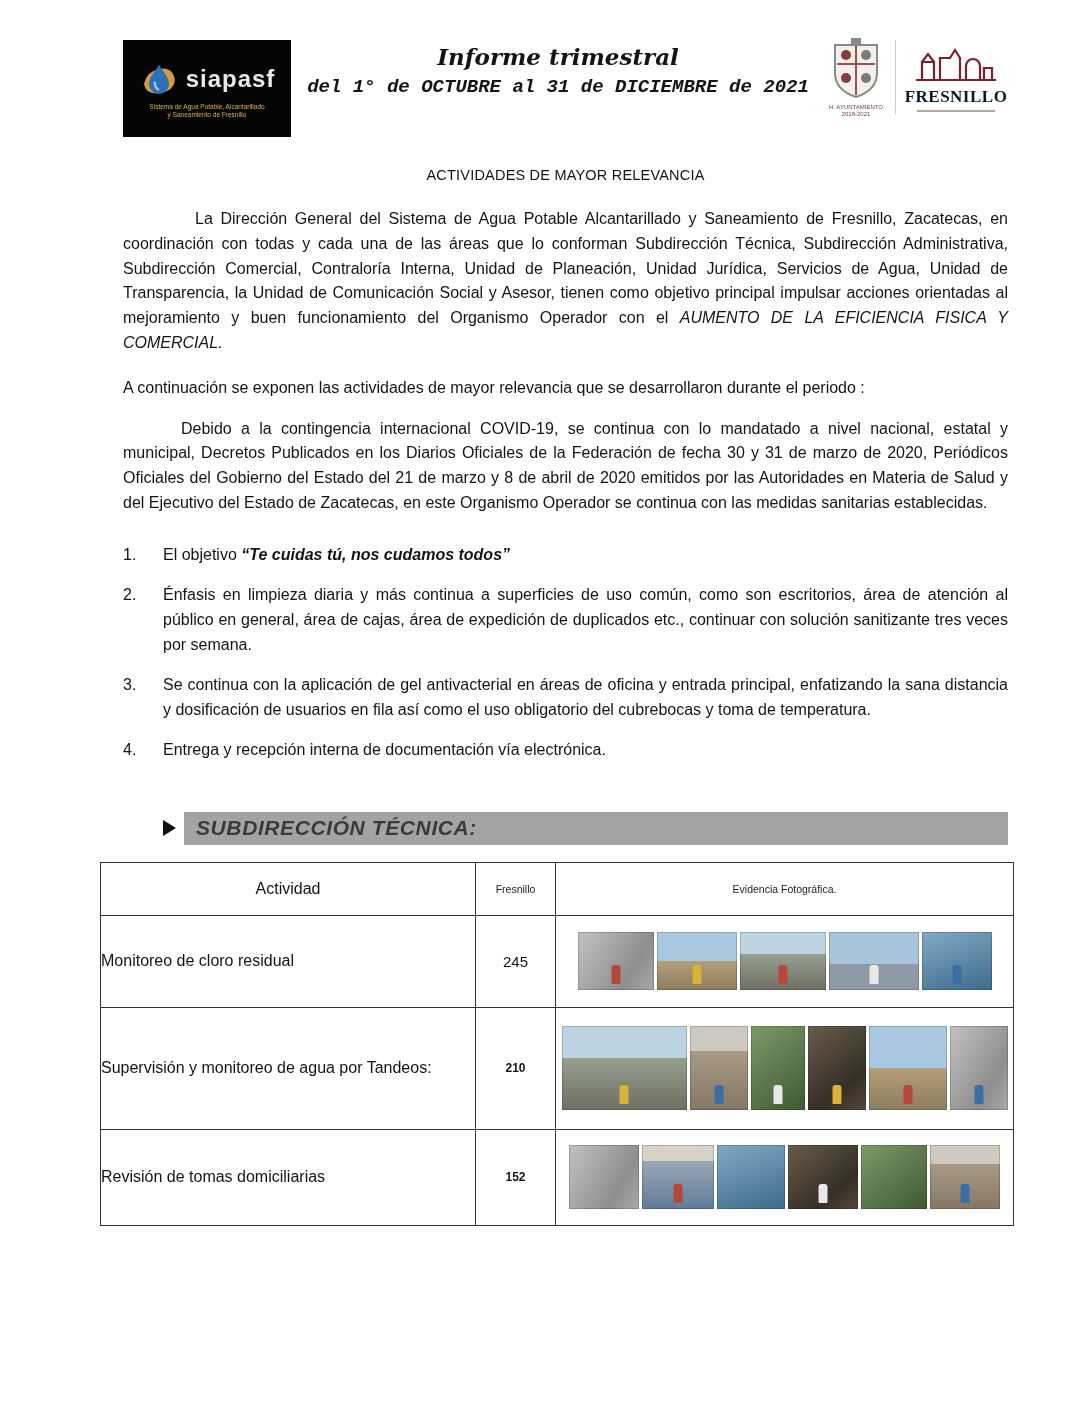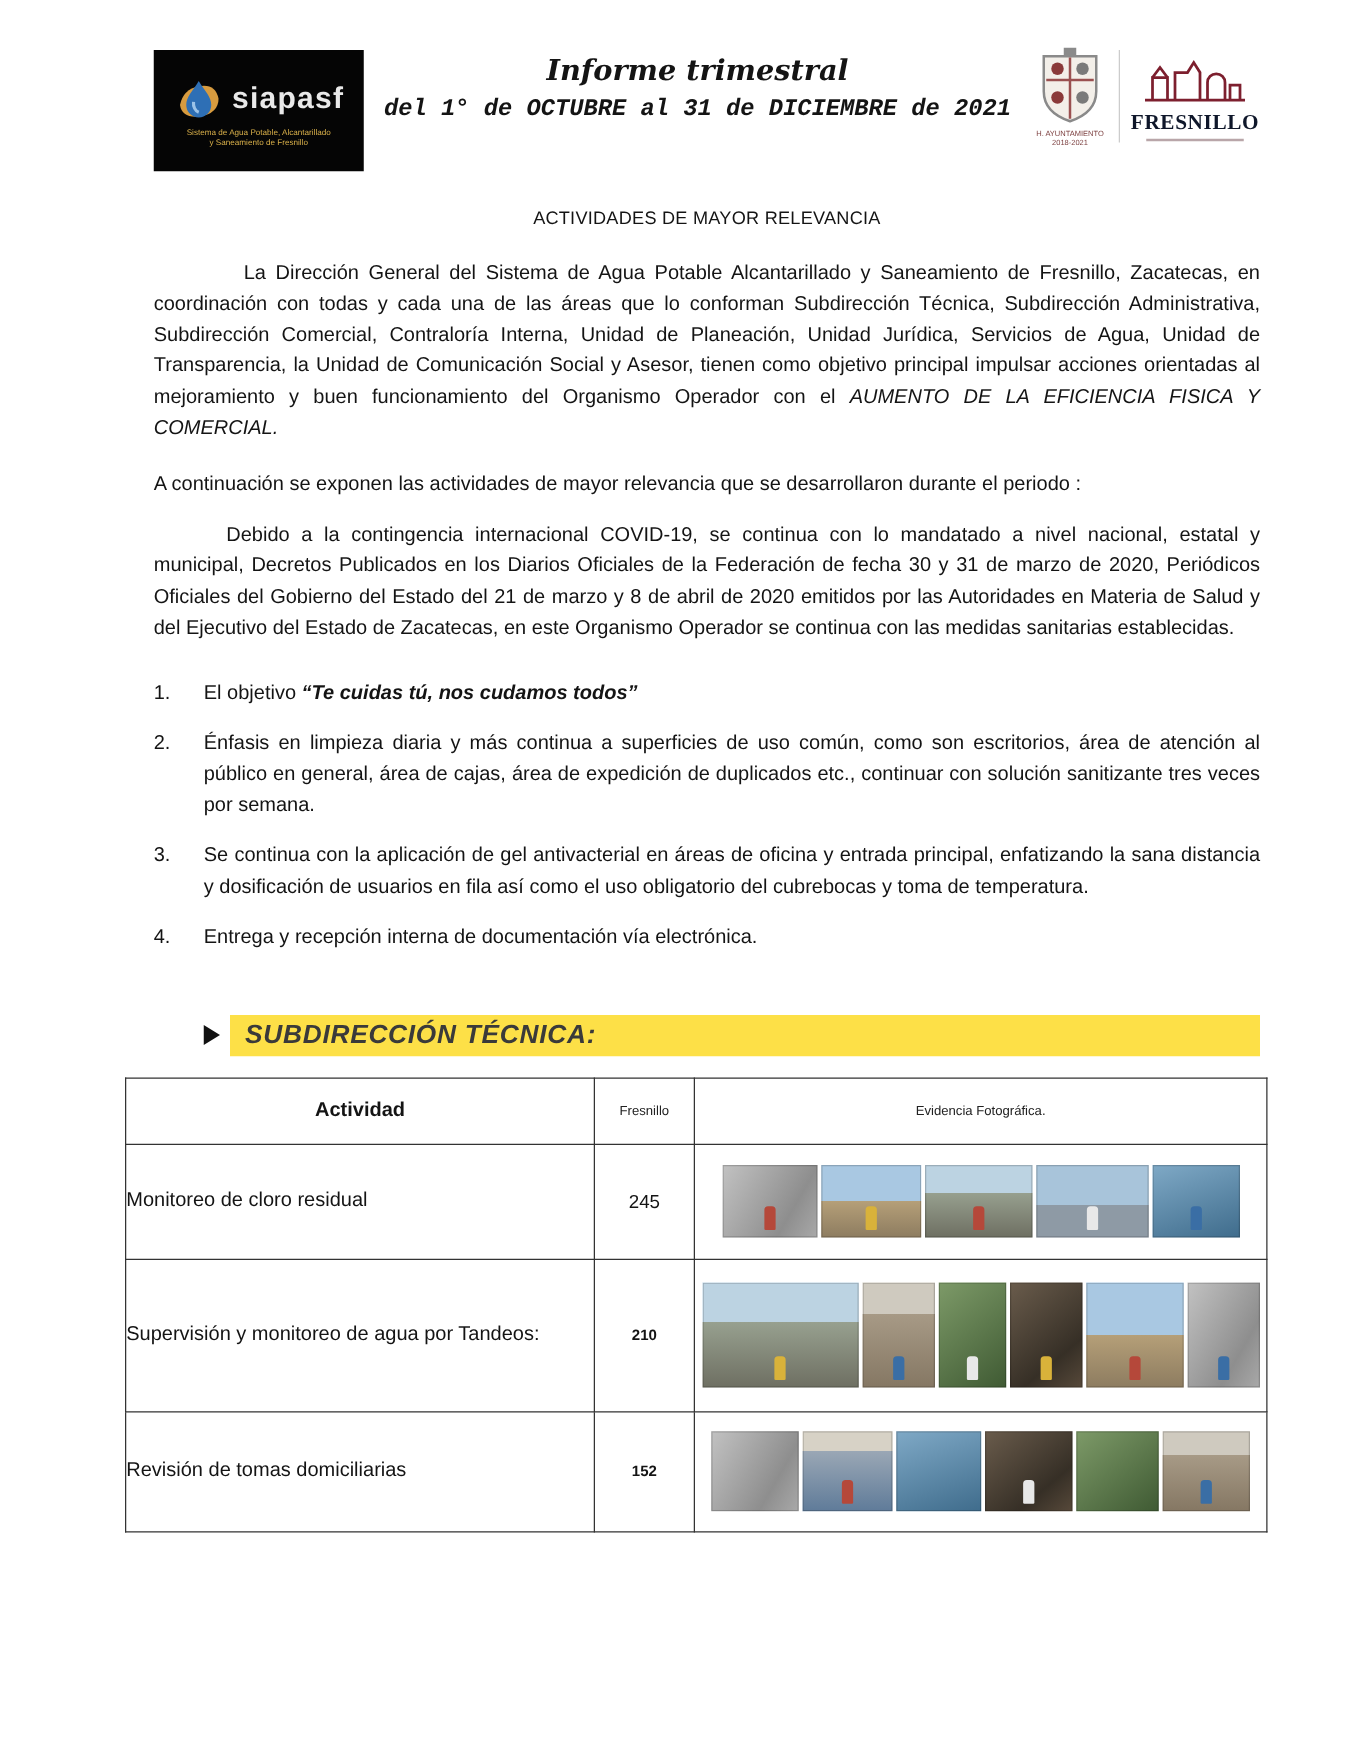--- a/index.html
+++ b/index.html
@@ -49,32 +49,32 @@
   .li-num { width:40px; flex:none; font-size:16px; line-height:25px; }
   .li-body { flex:1; font-size:16px; line-height:25px; text-align:justify; }
 
   
   .section-heading { margin-top:50px; margin-left:40px; display:flex; align-items:center; }
   .arrow-icon {
     width:0; height:0; flex:none; margin-right:8px;
     border-left:13px solid #111; border-top:8px solid transparent; border-bottom:8px solid transparent;
   }
   .heading-bar {
-    flex:1; background:#fde047; color:#3a3a3a;
+    flex:1; background:#a3a3a3; color:#3a3a3a;
     font-size:21px; font-weight:bold; font-style:italic; letter-spacing:0.6px;
     padding:4px 8px 5px 12px;
   }
 
   
   .activity-table { margin-top:17px; margin-left:-23px; width:913px; border-collapse:collapse; table-layout:fixed; }
   .activity-table th, .activity-table td { border:1.5px solid #333; padding:0; }
   .col-act { width:375px; }
   .col-cant { width:80px; }
   .col-evid { width:458px; }
-  .th-act { font-size:16px; font-weight:700; text-align:center; height:52px; }
+  .th-act { font-size:16px; font-weight:400; text-align:center; height:52px; }
   .th-small { font-size:10.5px; font-weight:400; text-align:center; color:#222; }
   .td-act { font-size:16px; padding:8px 12px; vertical-align:middle; text-align:justify; }
   .td-cant { text-align:center; vertical-align:middle; }
   .cant-lg { font-size:15px; }
   .cant-sm { font-size:12px; font-weight:bold; }
   .td-evid { vertical-align:middle; padding:4px 3px; }
   .row-1 { height:92px; } .row-2 { height:122px; } .row-3 { height:96px; }
 
   .photo-strip { display:flex; gap:3px; align-items:center; justify-content:center; }
   .ph { position:relative; overflow:hidden; flex:none; box-shadow:inset 0 0 0 1px rgba(0,0,0,0.18); }

